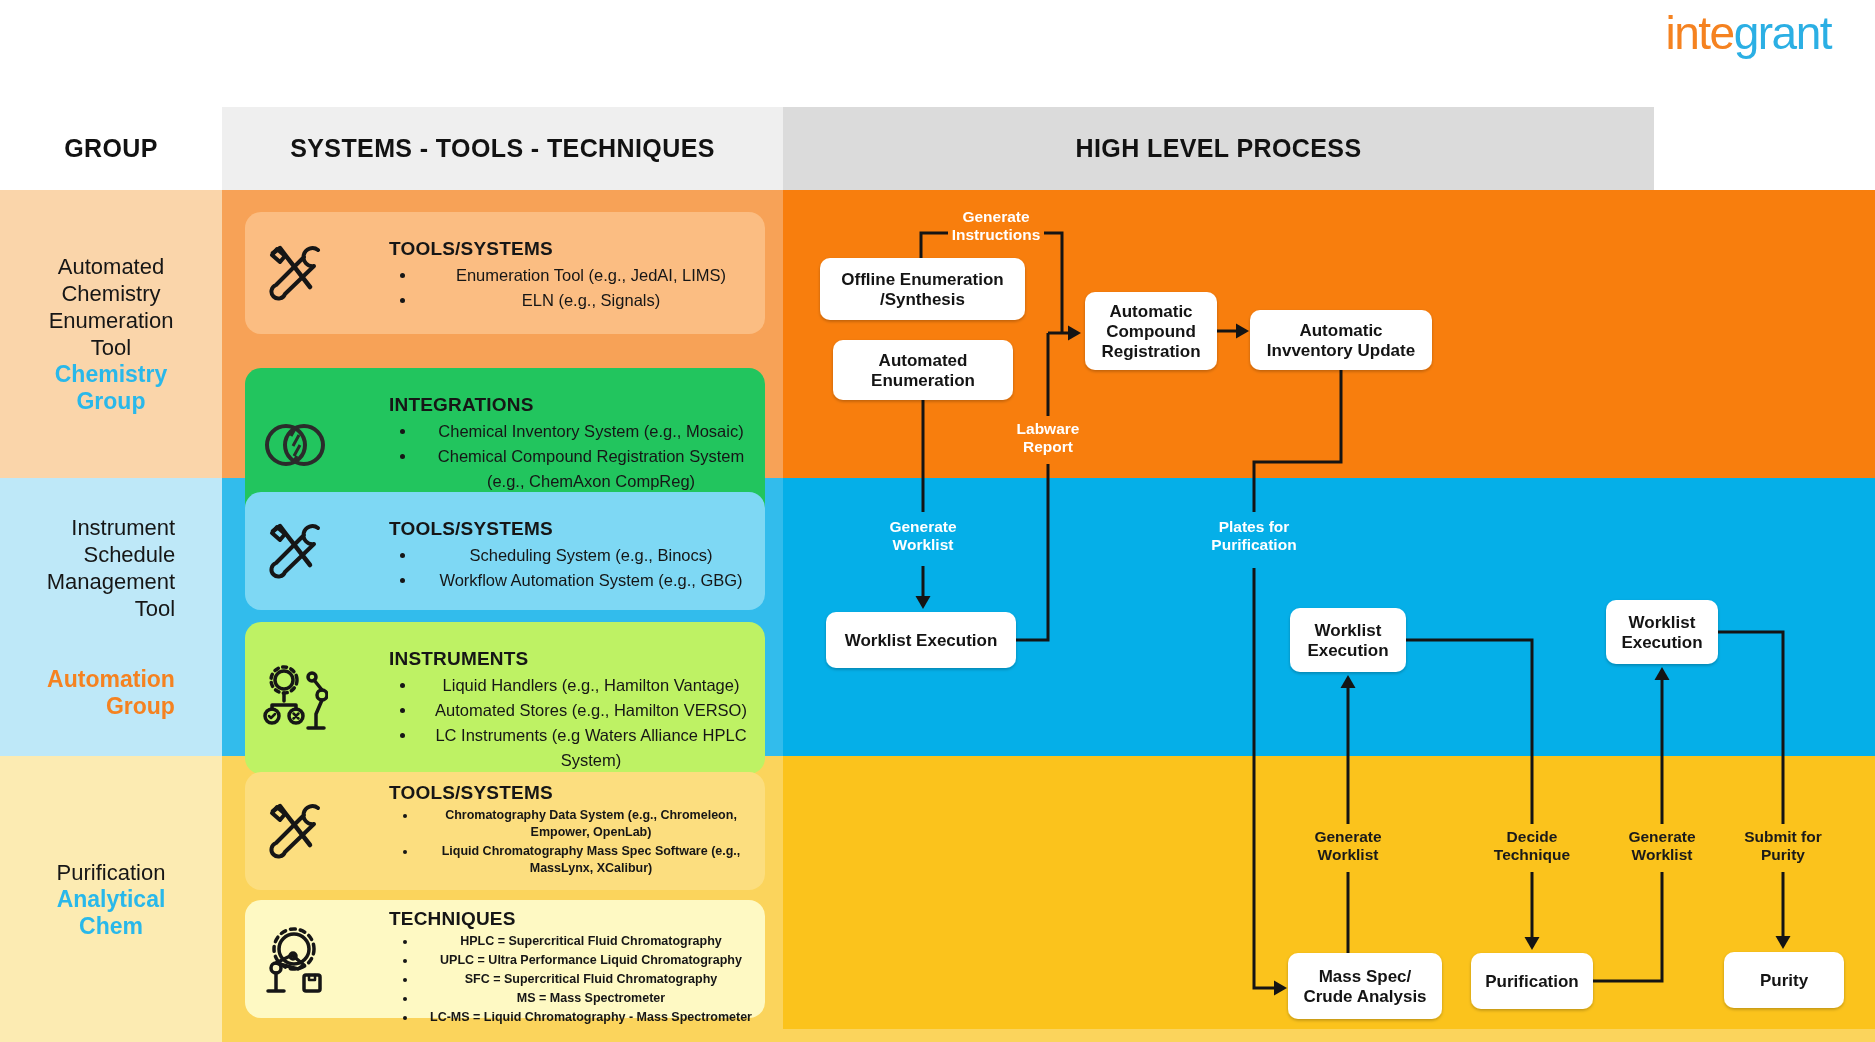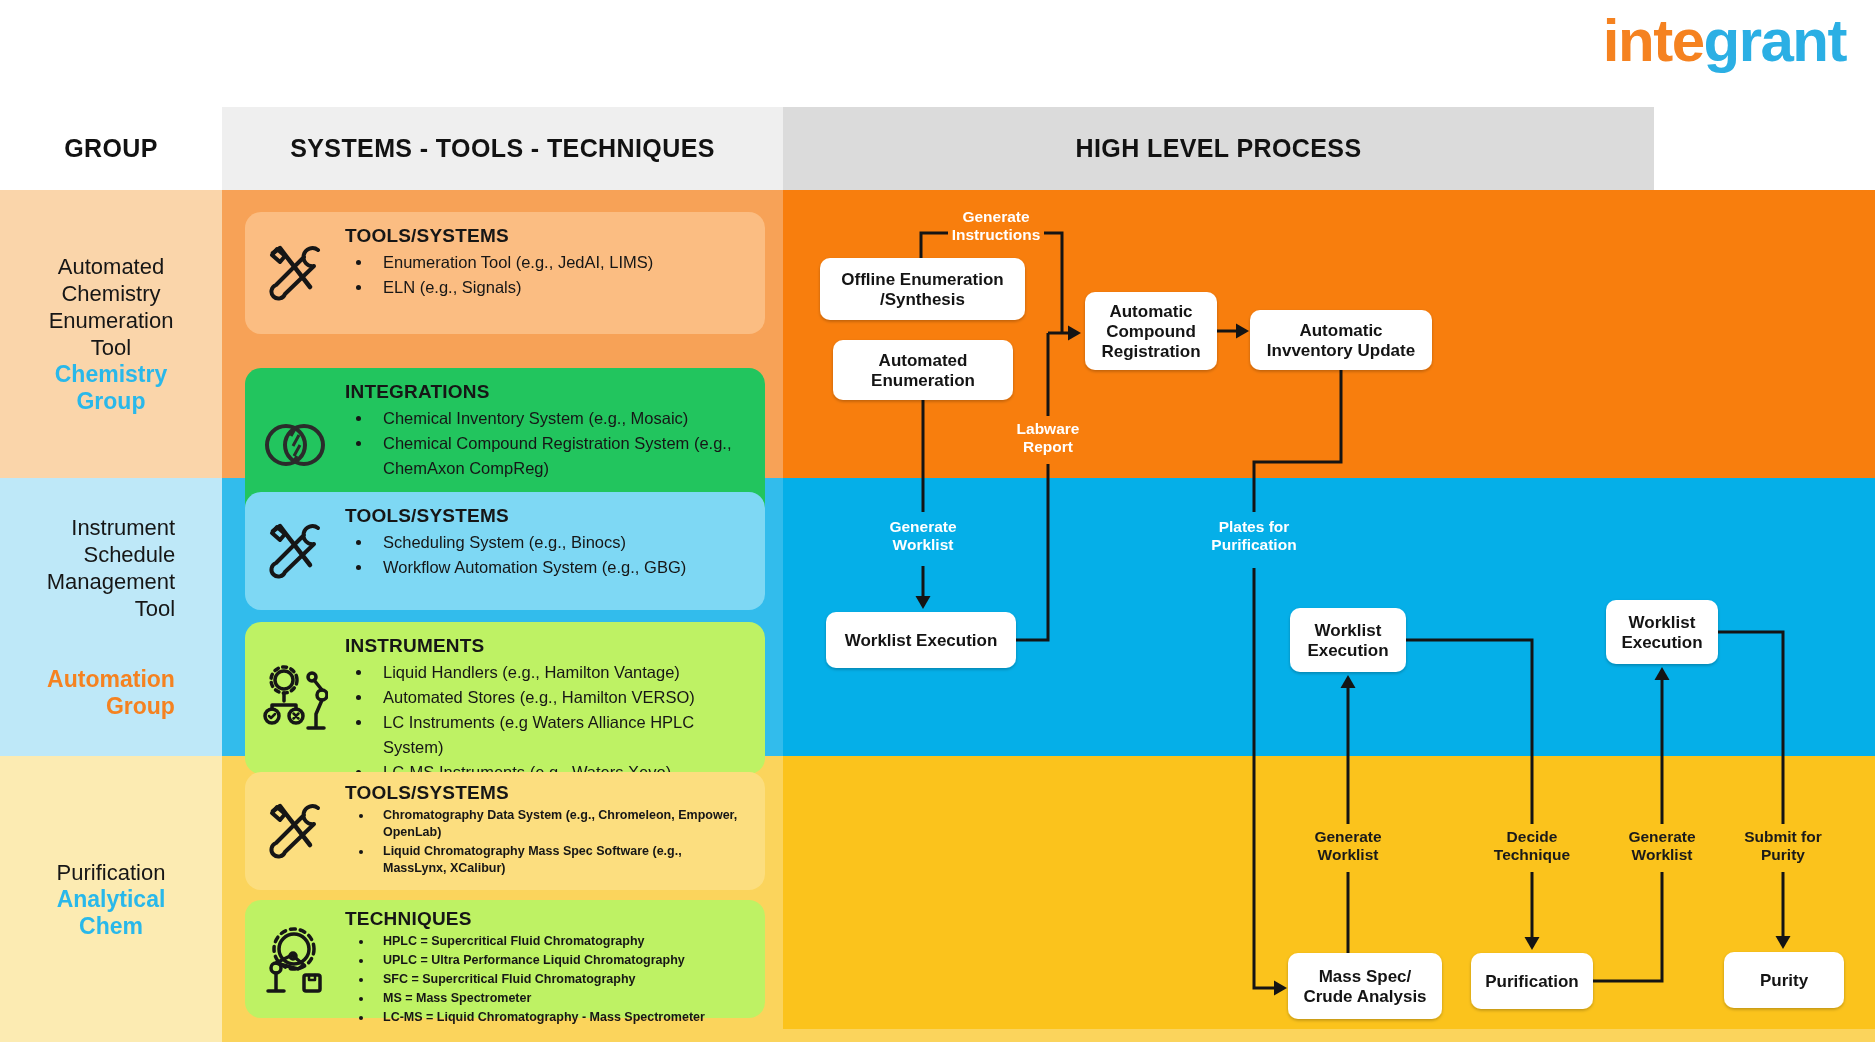--- a/index.html
+++ b/index.html
@@ -7,37 +7,37 @@
        font-family:"Liberation Sans",sans-serif;overflow:hidden;color:#161616;}
   .abs{position:absolute;}
   .pre{white-space:pre-line;}
   
   .hdr{display:flex;align-items:center;justify-content:center;
        font-weight:bold;font-size:25px;letter-spacing:.4px;color:#121212;}
   .hdr-group{left:0;top:107px;width:222px;height:83px;background:#ffffff;}
   .hdr-systems{left:222px;top:107px;width:561px;height:83px;background:#EFEFEF;}
   .hdr-process{left:783px;top:107px;width:871px;height:83px;background:#DBDBDB;}
   
-  .logo{right:29px;top:6px;font-size:60px;font-weight:bold;letter-spacing:-1.5px;}
+  .logo{right:44px;top:6px;font-size:46px;font-weight:normal;letter-spacing:-1.5px;}
   .logo .l1{color:#F58220;}
   .logo .l2{color:#2BAFE4;}
   
   .band{position:absolute;}
   
   .gcell{position:absolute;left:0;width:222px;display:flex;flex-direction:column;
          align-items:center;justify-content:center;text-align:center;
          font-size:22px;line-height:27px;}
   .gcell .gc{font-weight:bold;font-size:23px;}
   
   .panel{position:absolute;left:245px;width:520px;border-radius:16px;display:flex;}
   .picon{width:100px;display:flex;align-items:center;justify-content:center;flex:0 0 100px;}
-  .ptext{flex:1;padding:13px 10px 8px 0;}
+  .ptext{flex:1;padding:26px 10px 8px 0;margin-left:44px;}
   .ptitle{font-weight:bold;font-size:19px;letter-spacing:.2px;}
   ul.blist{margin:3px 0 0;padding-left:28px;}
-  ul.blist li{padding-left:10px;}
+  ul.blist li{padding-left:10px;text-align:center;}
   .b-lg li{font-size:16.5px;line-height:25px;}
   .b-sm li{font-size:12.5px;line-height:17px;font-weight:bold;margin-bottom:2px;}
   svg.icon{display:block;}
   #flow{position:absolute;left:0;top:0;pointer-events:none;z-index:5;}
   #flow text.boxt{font-weight:bold;font-size:17px;fill:#141414;}
   #flow text.lbl{font-weight:bold;font-size:15.5px;}
 </style>
 </head>
 <body>
 
@@ -165,21 +165,21 @@
     </svg>
   </div>
   <div class="ptext" style="padding-top:10px;">
     <div class="ptitle">TOOLS/SYSTEMS</div>
     <ul class="blist b-sm" style="max-width:372px;">
       <li>Chromatography Data System (e.g., Chromeleon, Empower, OpenLab)</li>
       <li>Liquid Chromatography Mass Spec Software (e.g., MassLynx, XCalibur)</li>
     </ul>
   </div>
 </div>
-<div class="panel" style="top:900px;height:118px;background:#bef264;">
+<div class="panel" style="top:900px;height:118px;background:#fef9c3;">
   <div class="picon">
     <svg class="icon" width="70" height="76" viewBox="0 0 70 76" fill="none" stroke="#161616" stroke-width="3.5" stroke-linecap="round" stroke-linejoin="round">
       <circle cx="34" cy="28" r="15"></circle>
       <circle cx="34" cy="28" r="20" stroke-dasharray="5 5"></circle>
       <path d="M8 70 h16 M16 70 V52"></path>
       <circle cx="16" cy="47" r="5"></circle>
       <path d="M16 42 L32 34 L44 44 l-6 4 z"></path>
       <circle cx="33" cy="35" r="3"></circle>
       <rect x="44" y="54" width="16" height="16" rx="2"></rect>
       <path d="M49 54 v5 h6 v-5" stroke-width="2.5"></path>

